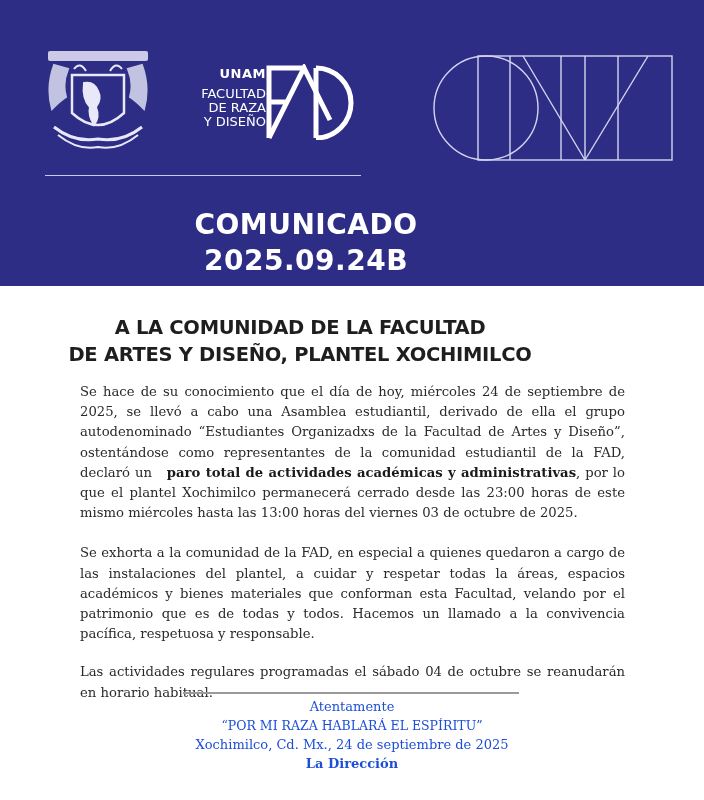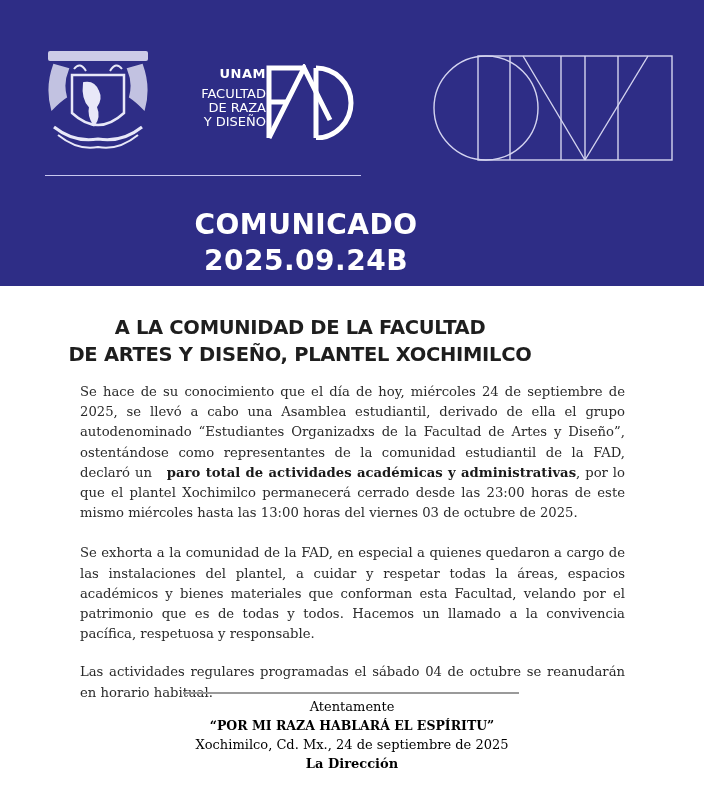--- a/index.html
+++ b/index.html
@@ -38,23 +38,23 @@
     position: absolute; left: 80px; top: 382px; width: 545px;
     font-size: 13.2px; line-height: 20.2px; color: #2a2a2a; text-align: justify;
   }
   .body p { margin-bottom: 18px; }
   .body p.p1 { margin-bottom: 20px; }
   .body b { color: #1a1a1a; margin-left: 10px; }
 
   .sign-rule { position: absolute; left: 183px; top: 692px; width: 336px; height: 2px; background: #9a9a9a; }
   .signature {
     position: absolute; left: 0; top: 697px; width: 704px; text-align: center;
-    font-size: 13px; line-height: 19px; color: #000000;
+    font-size: 13px; line-height: 19px; color: #1d4ed8;
   }
-  .signature .motto { font-weight: bold; font-size: 12.5px; }
+  .signature .motto { font-weight: normal; font-size: 12.5px; }
   .signature .bold { font-weight: bold; }
 </style>
 </head>
 <body>
 
 <div class="header">
 
   <svg class="crest" viewBox="0 0 108 106">
     <g fill="none" stroke="#e8e8f8" stroke-width="2">
       <rect x="4" y="4" width="100" height="10" rx="2" fill="#e8e8f8" stroke="none" opacity="0.85"></rect>

